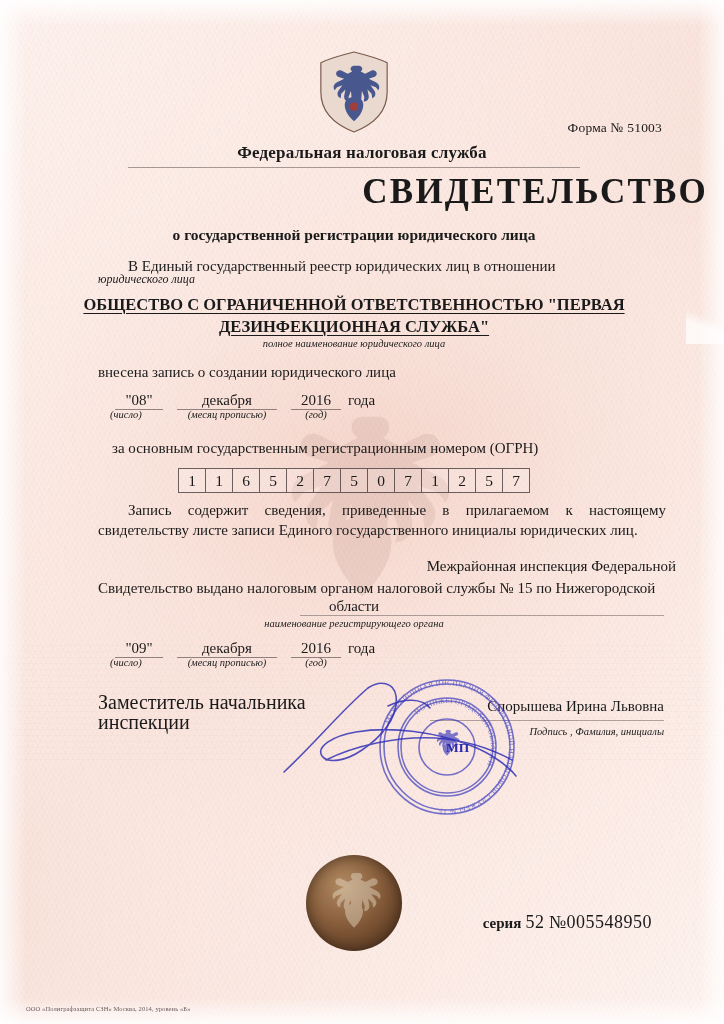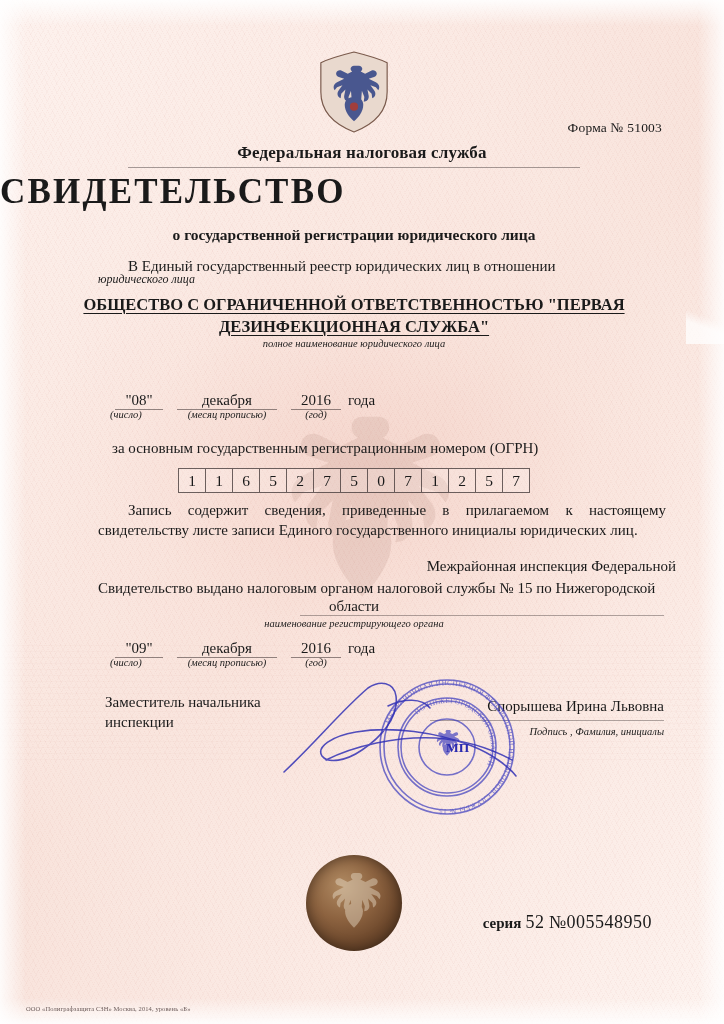--- a/index.html
+++ b/index.html
@@ -111,24 +111,25 @@
     right: 128px;
     top: 167px;
     height: 1px;
     background: rgba(60,50,50,0.45);
   }
   .main-title {
     position: absolute;
     left: 0;
     right: 0;
     top: 172px;
-    text-align: left;
+    text-align: right;
     font-weight: bold;
     font-size: 35px;
     letter-spacing: 2.2px;
+    padding-left: 24px;
   }
   .subtitle {
     position: absolute;
     left: 0;
     right: 0;
     top: 226px;
     text-align: center;
     font-weight: bold;
     font-size: 15.5px;
   }
@@ -338,23 +339,22 @@
     top: 615px;
     height: 1px;
     background: rgba(60,50,50,0.4);
   }
 
   
   .signer-role {
     position: absolute;
     left: 98px;
     top: 692px;
-    font-size: 15px;
+    font-size: 20px;
     line-height: 20px;
-    margin-left: 7px;
   }
   .signer-name {
     position: absolute;
     right: 44px;
     top: 698px;
     font-size: 15px;
     white-space: nowrap;
     margin-left: 13px;
   }
   .signer-caption {
@@ -489,20 +489,21 @@
     <div class="rule-top"></div>
     <div class="main-title">СВИДЕТЕЛЬСТВО</div>
     <div class="subtitle">о государственной регистрации юридического лица</div>
 
     <div class="p-intro">В Единый государственный реестр юридических лиц в отношении</div>
     <div class="p-intro2">юридического лица</div>
 
     <div class="entity-name">ОБЩЕСТВО С ОГРАНИЧЕННОЙ ОТВЕТСТВЕННОСТЬЮ "ПЕРВАЯ ДЕЗИНФЕКЦИОННАЯ СЛУЖБА"</div>
     <div class="caption-entity">полное наименование юридического лица</div>
 
+    <div class="p-record">внесена запись о создании юридического лица</div>
 
     <div class="date-row-1">
       <div class="d-day"><span class="u-day">"08"</span></div>
       <div class="d-month"><span class="u-month">декабря</span></div>
       <div class="d-year"><span class="u-year">2016</span></div>
       <div class="d-yearword">года</div>
       <div class="d-cap-day">(число)</div>
       <div class="d-cap-month">(месяц прописью)</div>
       <div class="d-cap-year">(год)</div>
     </div>

